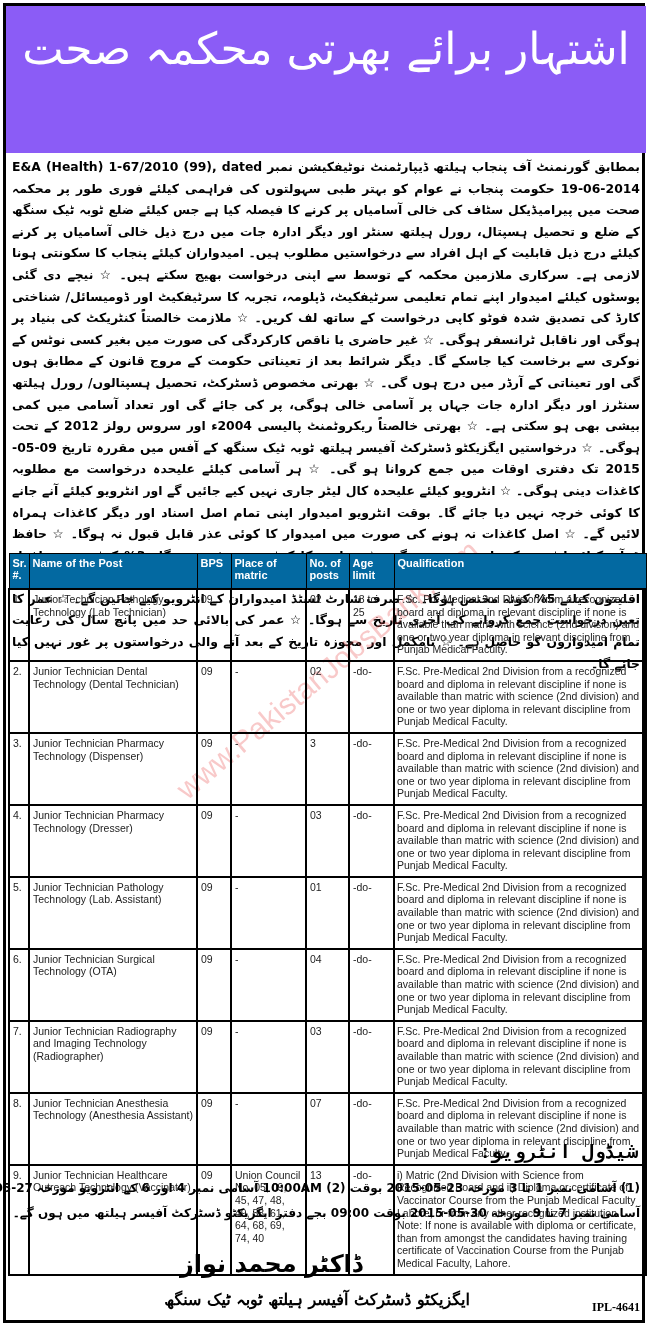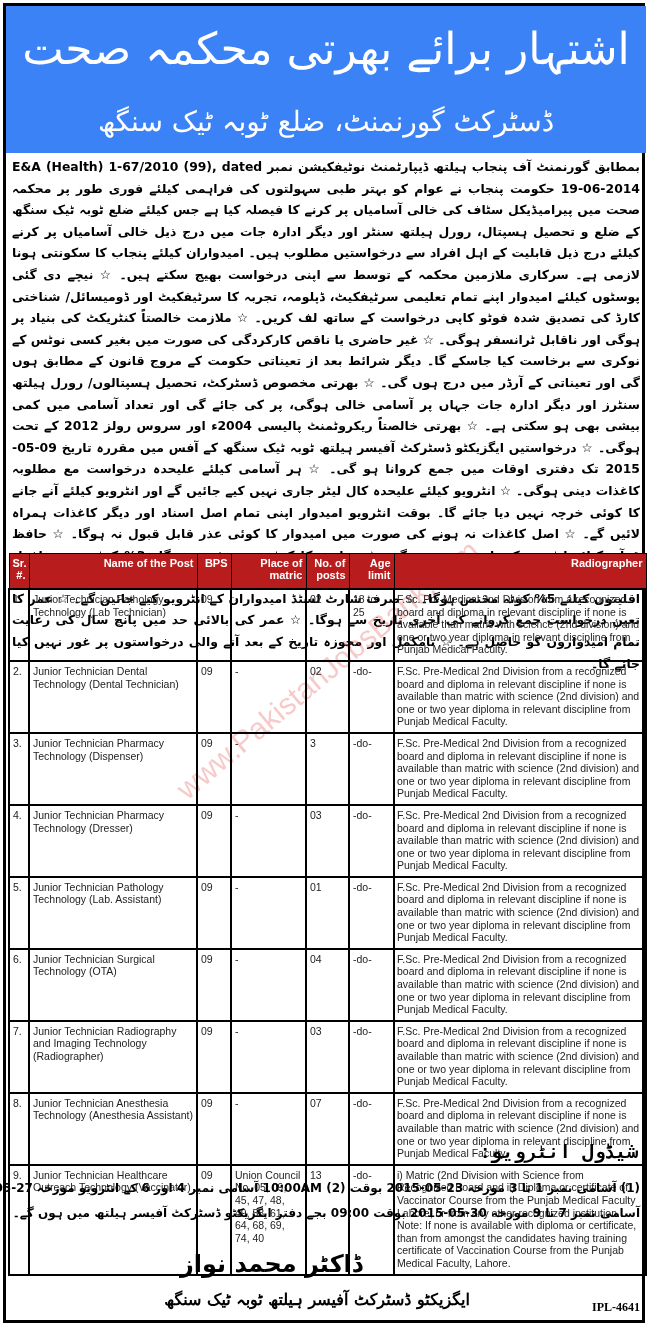--- a/index.html
+++ b/index.html
@@ -1,41 +1,40 @@
 <!DOCTYPE html>
 <html><head>
 <meta charset="utf-8">
 <style>
   html, body { margin:0; padding:0; background:#ffffff; }
   body { width:652px; height:1329px; position:relative; overflow:hidden; font-family:"DejaVu Sans", sans-serif; color:#000; }
   .frame { position:absolute; left:3px; top:3px; width:642px; height:1320px; border:3px solid #000; box-sizing:border-box; background:#fff; }
-  .banner { position:absolute; left:6px; top:6px; width:640px; height:147px; background:#3b82f6; color:#fff; text-align:center; }
+  .banner { position:absolute; left:6px; top:6px; width:640px; height:147px; background:#8b5cf6; color:#fff; text-align:center; }
   .banner .t1 { position:absolute; left:0; right:0; top:14px; font-family:"DejaVu Serif", serif; font-size:44px; line-height:58px; direction:rtl; }
   .banner .t2 { position:absolute; left:0; right:0; top:96px; font-family:"DejaVu Serif", serif; font-size:28px; line-height:40px; direction:rtl; }
   .intro { position:absolute; left:12px; top:156px; width:628px; height:390px; direction:rtl; text-align:justify; font-family:"DejaVu Sans", sans-serif; font-size:12.4px; line-height:21.6px; font-weight:bold; }
   .intro p { margin:0; }
   .tbl { position:absolute; left:8px; top:553px; width:637px; border-collapse:collapse; table-layout:fixed; font-family:"Liberation Sans", sans-serif; font-size:10.5px; line-height:12.6px; }
-  .tbl th { background:#b91c1c; color:#fff; font-weight:bold; text-align:right; vertical-align:top; padding:3px 3px; font-size:11px; line-height:12px; border:1px solid #000; height:28px; }
+  .tbl th { background:#0369a1; color:#fff; font-weight:bold; text-align:left; vertical-align:top; padding:3px 3px; font-size:11px; line-height:12px; border:1px solid #000; height:28px; }
   .tbl td { border:2px solid #000; vertical-align:top; padding:3px 3px 4px 3px; color:#222; }
   .tbl td.q { border-left:2px solid #0f172a; padding-left:2px; }
   .schedule-title { position:absolute; right:14px; top:1140px; font-family:Liberation Mono, monospace; font-size:19px; font-weight:bold; direction:rtl; }
   .sched-line { position:absolute; right:12px; width:628px; direction:rtl; text-align:right; font-family:"DejaVu Sans", sans-serif; font-size:12px; font-weight:bold; white-space:nowrap; }
   .sig-name { position:absolute; left:180px; width:300px; top:1250px; text-align:left; font-family:"DejaVu Sans", sans-serif; font-size:24px; font-weight:bold; direction:rtl; }
   .sig-title { position:absolute; left:150px; width:320px; top:1290px; font-family:"DejaVu Serif", serif; font-size:16px; font-weight:bold; direction:rtl; }
   .ref { position:absolute; right:12px; top:1300px; font-family:Liberation Serif, serif; font-size:12px; font-weight:bold; }
   .watermark { position:absolute; left:170px; top:780px; font-family:"Liberation Sans", sans-serif; font-size:30px; color:rgba(230,60,60,0.28); transform:rotate(-40deg); transform-origin:left top; white-space:nowrap; pointer-events:none; }
 </style>
 </head>
 <body>
 
 <div class="frame"></div>
 
 <div class="banner">
   <div class="t1">اشتہار برائے بھرتی محکمہ صحت</div>
-  <div class="t2">ڈسٹرکٹ گورنمنٹ، ضلع ٹوبہ ٹیک سنگھ</div>
 </div>
 
 <div class="intro">
   <p>بمطابق گورنمنٹ آف پنجاب ہیلتھ ڈیپارٹمنٹ نوٹیفکیشن نمبر E&amp;A (Health) 1-67/2010 (99), dated 19-06-2014 حکومت پنجاب نے عوام کو بہتر طبی سہولتوں کی فراہمی کیلئے فوری طور پر محکمہ صحت میں پیرامیڈیکل سٹاف کی خالی آسامیاں پر کرنے کا فیصلہ کیا ہے جس کیلئے ضلع ٹوبہ ٹیک سنگھ کے ضلع و تحصیل ہسپتال، رورل ہیلتھ سنٹر اور دیگر ادارہ جات میں درج ذیل خالی آسامیاں پر کرنے کیلئے درج ذیل قابلیت کے اہل افراد سے درخواستیں مطلوب ہیں۔ امیدواران کیلئے پنجاب کا سکونتی ہونا لازمی ہے۔ سرکاری ملازمین محکمہ کے توسط سے اپنی درخواست بھیج سکتے ہیں۔ ☆ نیچے دی گئی پوسٹوں کیلئے امیدوار اپنے تمام تعلیمی سرٹیفکیٹ، ڈپلومہ، تجربہ کا سرٹیفکیٹ اور ڈومیسائل/ شناختی کارڈ کی تصدیق شدہ فوٹو کاپی درخواست کے ساتھ لف کریں۔ ☆ ملازمت خالصتاً کنٹریکٹ کی بنیاد پر ہوگی اور ناقابل ٹرانسفر ہوگی۔ ☆ غیر حاضری یا ناقص کارکردگی کی صورت میں بغیر کسی نوٹس کے نوکری سے برخاست کیا جاسکے گا۔ دیگر شرائط بعد از تعیناتی حکومت کے مروج قانون کے مطابق ہوں گی اور تعیناتی کے آرڈر میں درج ہوں گی۔ ☆ بھرتی مخصوص ڈسٹرکٹ، تحصیل ہسپتالوں/ رورل ہیلتھ سنٹرز اور دیگر ادارہ جات جہاں پر آسامی خالی ہوگی، پر کی جائے گی اور تعداد آسامی میں کمی بیشی بھی ہو سکتی ہے۔ ☆ بھرتی خالصتاً ریکروٹمنٹ پالیسی 2004ء اور سروس رولز 2012 کے تحت ہوگی۔ ☆ درخواستیں ایگزیکٹو ڈسٹرکٹ آفیسر ہیلتھ ٹوبہ ٹیک سنگھ کے آفس میں مقررہ تاریخ 09-05-2015 تک دفتری اوقات میں جمع کروانا ہو گی۔ ☆ ہر آسامی کیلئے علیحدہ درخواست مع مطلوبہ کاغذات دینی ہوگی۔ ☆ انٹرویو کیلئے علیحدہ کال لیٹر جاری نہیں کیے جائیں گے اور انٹرویو کیلئے آنے جانے کا کوئی خرچہ نہیں دیا جائے گا۔ بوقت انٹرویو امیدوار اپنی تمام اصل اسناد اور دیگر کاغذات ہمراہ لائیں گے۔ ☆ اصل کاغذات نہ ہونے کی صورت میں امیدوار کا کوئی عذر قابل قبول نہ ہوگا۔ ☆ حافظ قرآن کیلئے انٹرویو کے پانچ نمبر ہوں گے۔ ☆ خواتین کا کوٹہ پندرہ فیصد ہوگا۔ 3% کوٹہ معذور افراد کیلئے مختص ہوگا۔ مجاز میڈیکل بورڈ کا جاری کردہ معذوری سرٹیفکیٹ پیش کرنا ضروری ہے۔ ☆ اقلیتوں کیلئے 5% کوٹہ مختص ہوگا۔ ☆ صرف شارٹ لسٹڈ امیدواران کے انٹرویو کیے جائیں گے۔ ☆ عمر کا تعین درخواست جمع کروانے کی آخری تاریخ سے ہوگا۔ ☆ عمر کی بالائی حد میں پانچ سال کی رعایت تمام امیدواروں کو حاصل ہے۔ ☆ نامکمل اور مجوزہ تاریخ کے بعد آنے والی درخواستوں پر غور نہیں کیا جائے گا۔</p>
 </div>
 
 <div class="watermark">www.PakistanJobsBank.com</div>
 
 <table class="tbl">
   <colgroup>
@@ -48,21 +47,21 @@
       <col style="width:252px">
   </colgroup>
   <thead>
     <tr>
       <th>Sr. #.</th>
       <th>Name of the Post</th>
       <th>BPS</th>
       <th>Place of matric</th>
       <th>No. of posts</th>
       <th>Age limit</th>
-      <th>Radiographer</th>
+      <th>Qualification</th>
     </tr>
   </thead>
   <tbody>
     <tr>
       <td>1.</td>
       <td>Junior Technician Pathology Technology (Lab Technician)</td>
       <td>09</td>
       <td>-</td>
       <td>02</td>
       <td>18 to 25</td>

